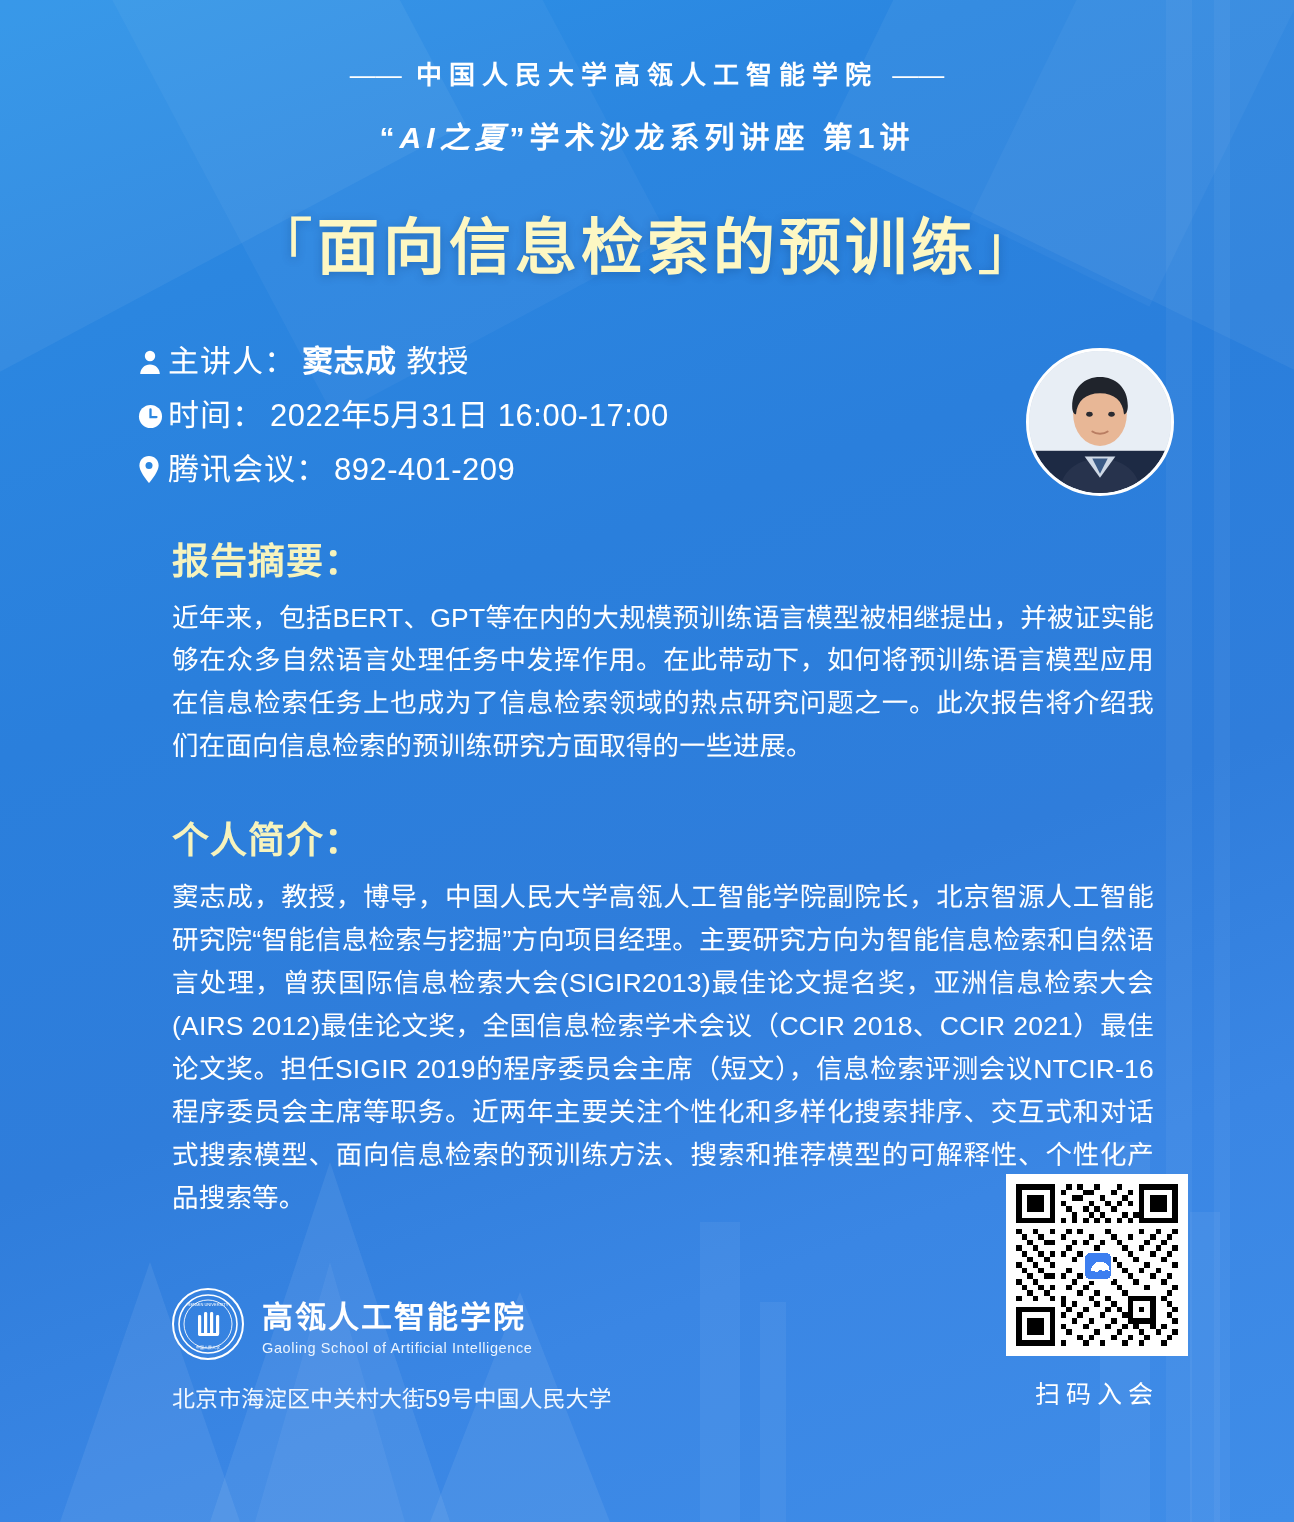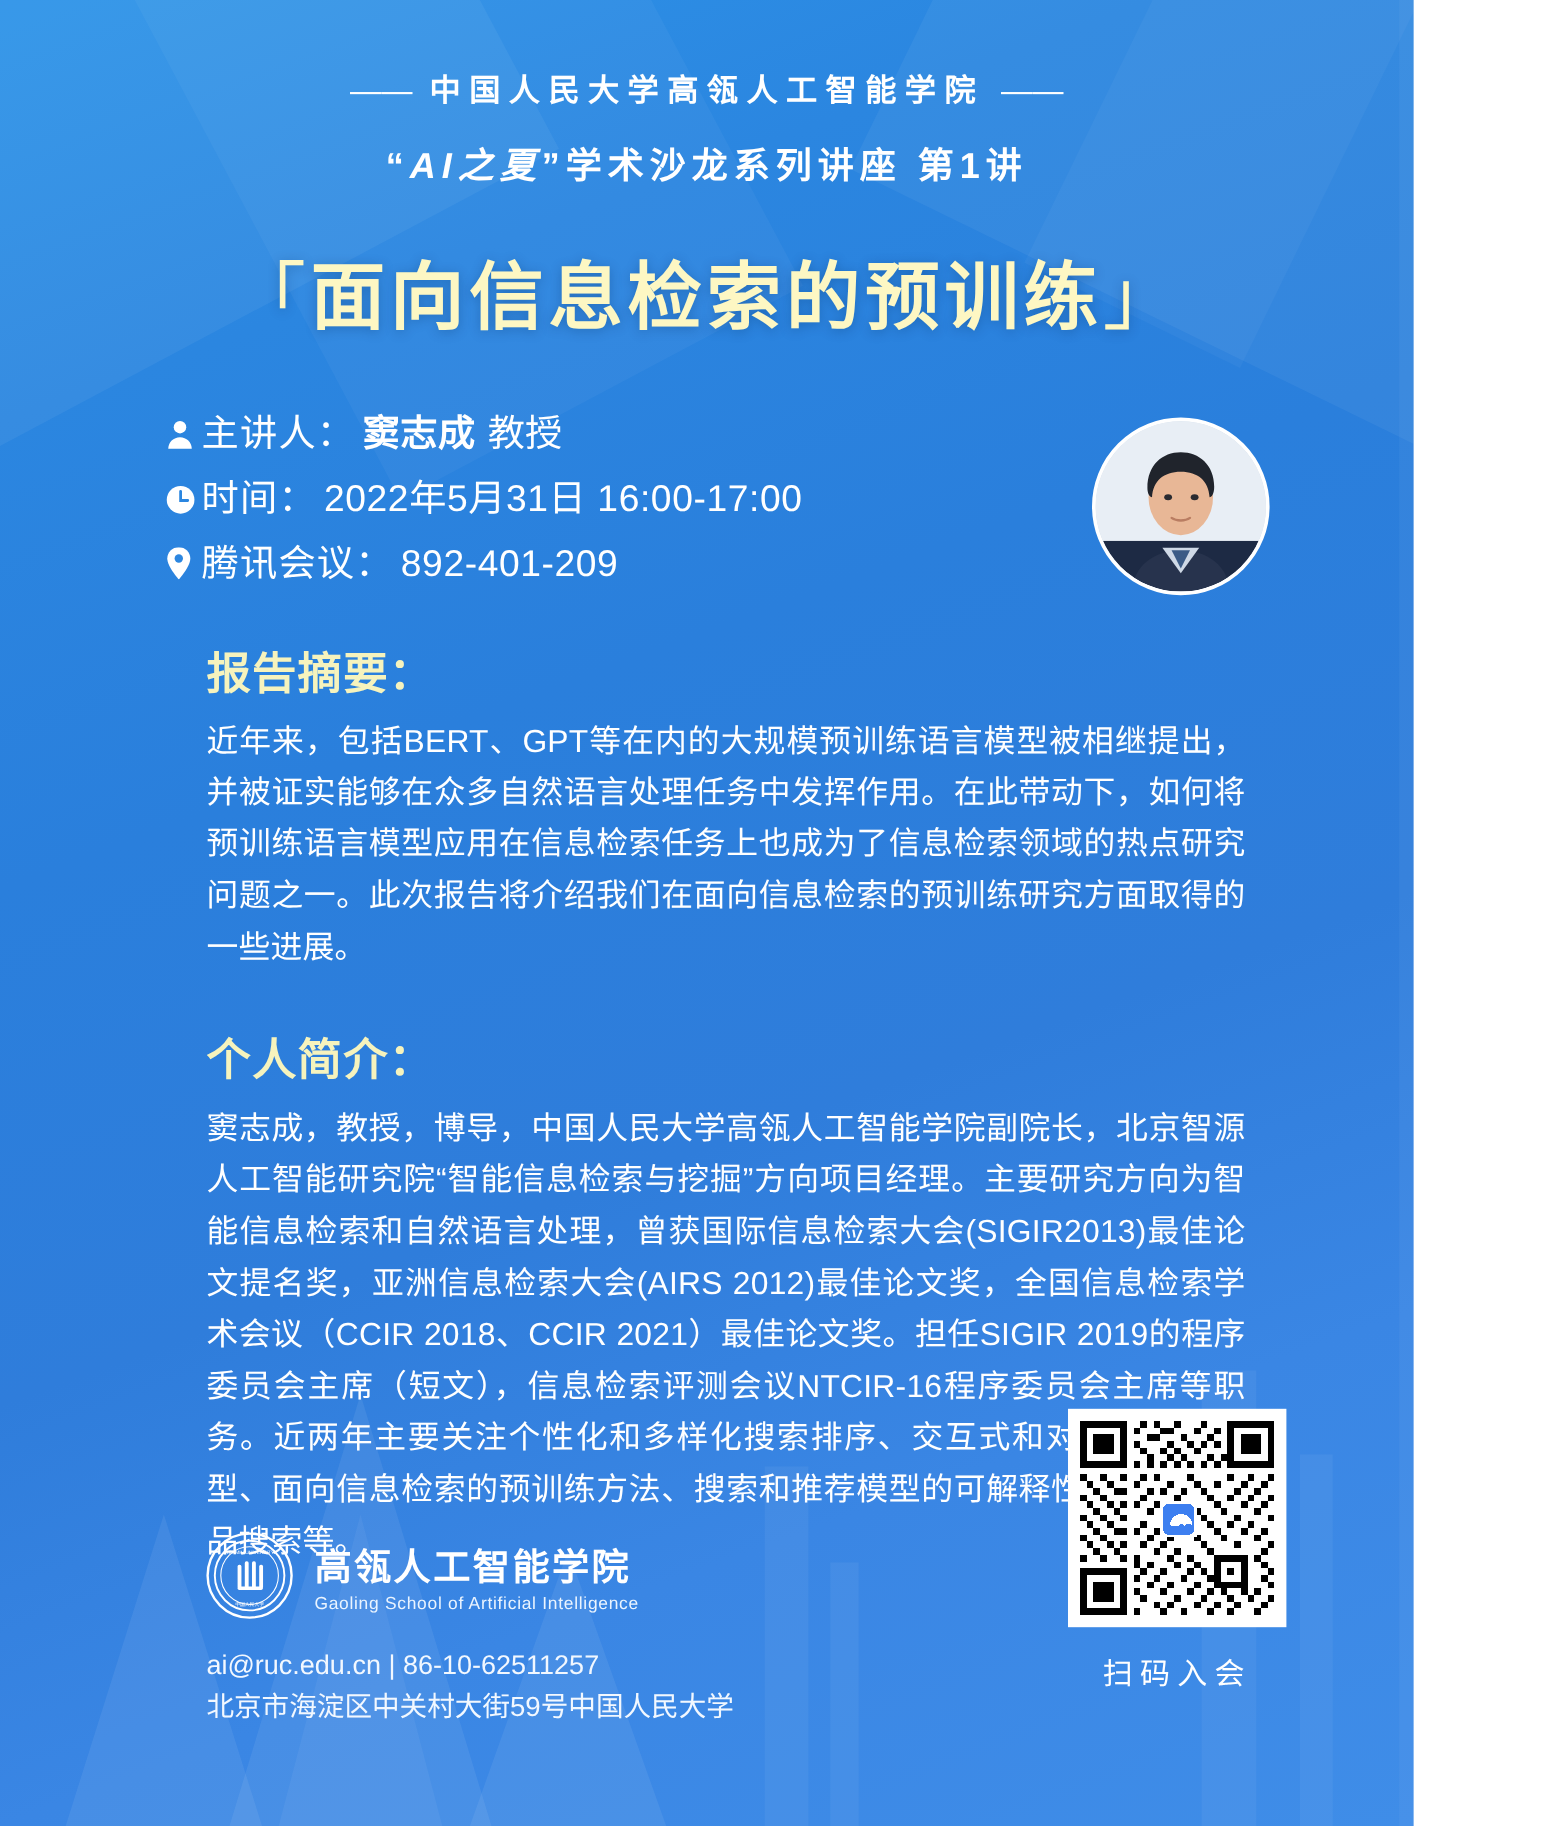--- a/index.html
+++ b/index.html
@@ -4,21 +4,21 @@
 <style>
   * { box-sizing: border-box; margin: 0; padding: 0; }
   html, body {
     width: 1294px;
     height: 1522px;
     font-family: "Liberation Sans", "DejaVu Sans", sans-serif;
     overflow: hidden;
   }
   .poster {
     position: relative;
-    width: 1178px;
+    width: 1294px;
     height: 1522px;
     background: linear-gradient(160deg, #2d93e8 0%, #2b86e0 18%, #2a7fdc 38%, #2f7ddb 60%, #3a86e4 78%, #3f8de8 100%);
     overflow: hidden;
   }
   
   .band {
     position: absolute;
     background: rgba(255,255,255,0.055);
     pointer-events: none;
   }
@@ -139,21 +139,21 @@
     font-size: 26.5px;
     line-height: 1.62;
     text-align: justify;
     letter-spacing: 0.2px;
   }
 
   
   .footer {
     position: absolute;
     left: 172px;
-    bottom: 83px;
+    bottom: 106px;
     color: #ffffff;
   }
   .logo-row {
     display: flex;
     align-items: center;
     gap: 18px;
   }
   .logo-mark {
     width: 72px; height: 72px;
     border-radius: 50%;
@@ -325,25 +325,20 @@
           <text x="31" y="13" font-size="4" fill="#ffffff" text-anchor="middle" font-family="'Liberation Sans',sans-serif">RENMIN UNIVERSITY</text>
           <text x="31" y="56" font-size="4" fill="#ffffff" text-anchor="middle" font-family="'Liberation Sans',sans-serif">中国人民大学</text>
         </svg>
       </div>
       <div class="logo-text">
         <div class="cn">高瓴人工智能学院</div>
         <div class="en">Gaoling School of Artificial Intelligence</div>
       </div>
     </div>
     <div class="contact">
-      <div>
-        <span>ai@ruc.edu.cn</span>
-        <span>|</span>
-        <span>86-10-62511257</span>
-      </div>
       <div class="addr">北京市海淀区中关村大街59号中国人民大学</div>
     </div>
   </div>
 
   <div class="qr-wrap">
     <div class="qr">
       <svg viewBox="0 0 29 29" shape-rendering="crispEdges">
         <rect width="29" height="29" fill="#ffffff"></rect>
         <g fill="#000000">
 

